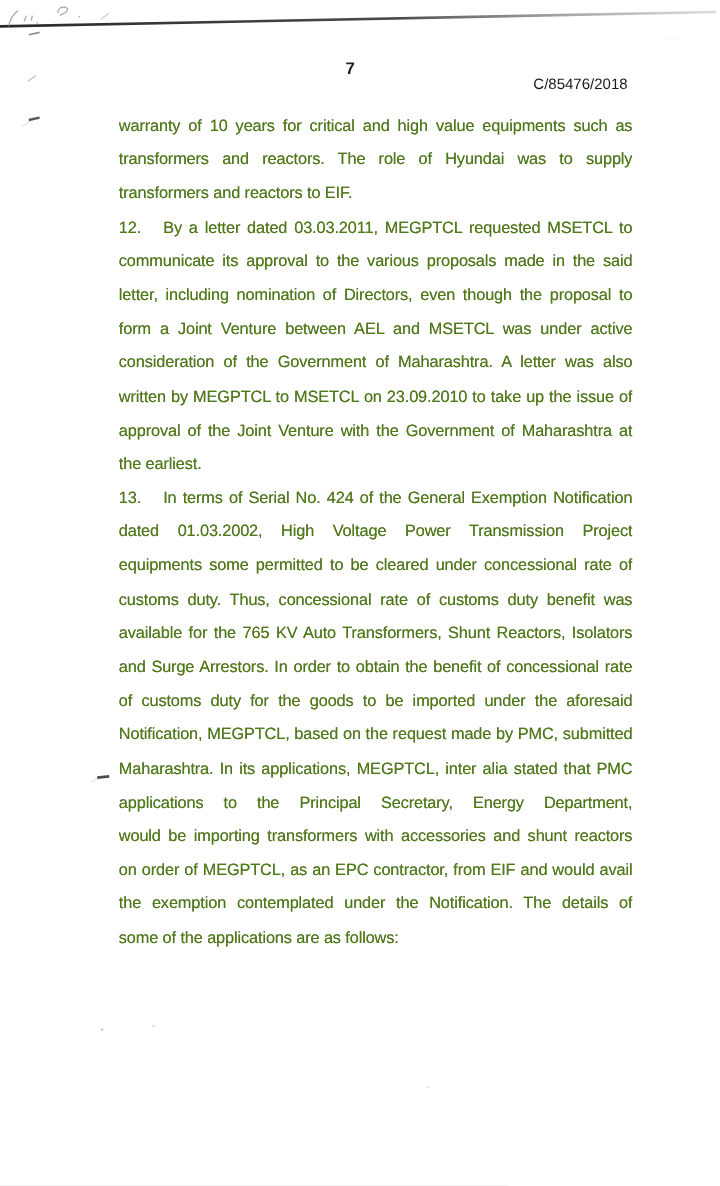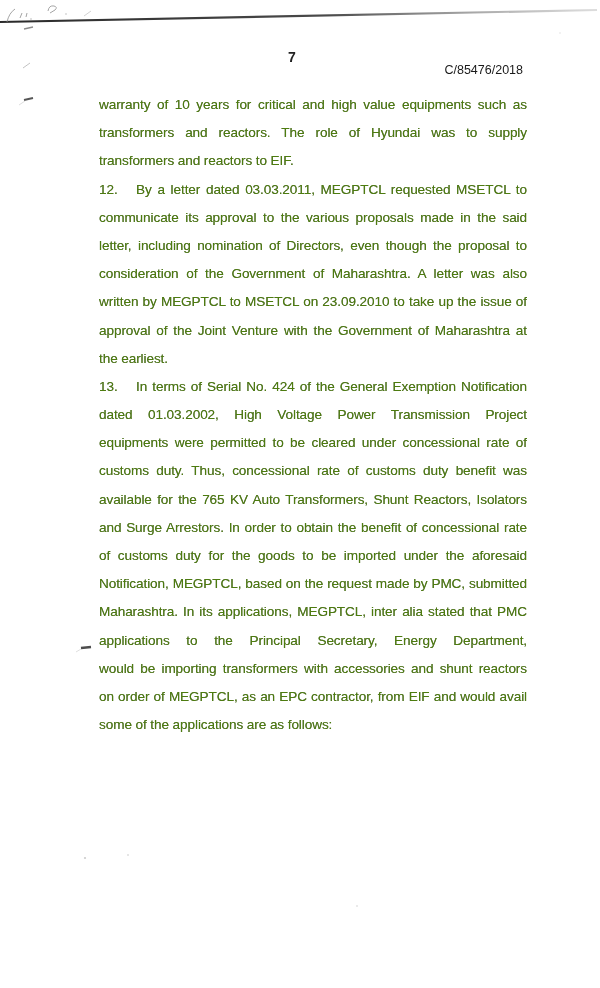--- a/index.html
+++ b/index.html
@@ -110,32 +110,34 @@
   <div class="page-number">7</div>
   <div class="case-ref">C/85476/2018</div>
 
   <div class="doc-body">
       <div class="line just">warranty of 10 years for critical and high value equipments such as</div>
       <div class="line just">transformers and reactors. The role of Hyundai was to supply</div>
       <div class="line">transformers and reactors to EIF.</div>
       <div class="line just"><span class="para-num">12.</span>By a letter dated 03.03.2011, MEGPTCL requested MSETCL to</div>
       <div class="line just">communicate its approval to the various proposals made in the said</div>
       <div class="line just">letter, including nomination of Directors, even though the proposal to</div>
+      <div class="line just">form a Joint Venture between AEL and MSETCL was under active</div>
       <div class="line just">consideration of the Government of Maharashtra. A letter was also</div>
       <div class="line just">written by MEGPTCL to MSETCL on 23.09.2010 to take up the issue of</div>
       <div class="line just">approval of the Joint Venture with the Government of Maharashtra at</div>
       <div class="line">the earliest.</div>
       <div class="line just"><span class="para-num">13.</span>In terms of Serial No. 424 of the General Exemption Notification</div>
       <div class="line just">dated 01.03.2002, High Voltage Power Transmission Project</div>
-      <div class="line just">equipments were permitted to be cleared under concessional rate of</div>
+      <div class="line just">equipments some permitted to be cleared under concessional rate of</div>
       <div class="line just">customs duty. Thus, concessional rate of customs duty benefit was</div>
       <div class="line just">available for the 765 KV Auto Transformers, Shunt Reactors, Isolators</div>
       <div class="line just">and Surge Arrestors. In order to obtain the benefit of concessional rate</div>
       <div class="line just">of customs duty for the goods to be imported under the aforesaid</div>
       <div class="line just">Notification, MEGPTCL, based on the request made by PMC, submitted</div>
       <div class="line just">Maharashtra. In its applications, MEGPTCL, inter alia stated that PMC</div>
       <div class="line just">applications to the Principal Secretary, Energy Department,</div>
       <div class="line just">would be importing transformers with accessories and shunt reactors</div>
       <div class="line just">on order of MEGPTCL, as an EPC contractor, from EIF and would avail</div>
+      <div class="line just">the exemption contemplated under the Notification. The details of</div>
       <div class="line">some of the applications are as follows:</div>
     </div>
 
 </div>
 
 </body></html>

